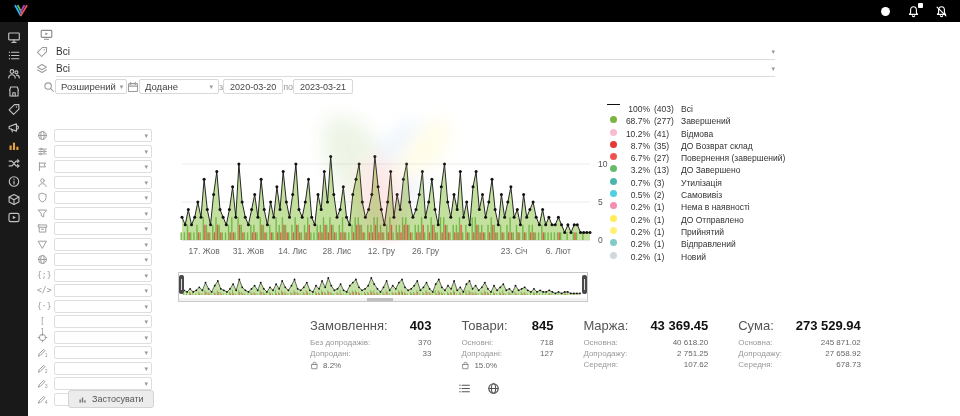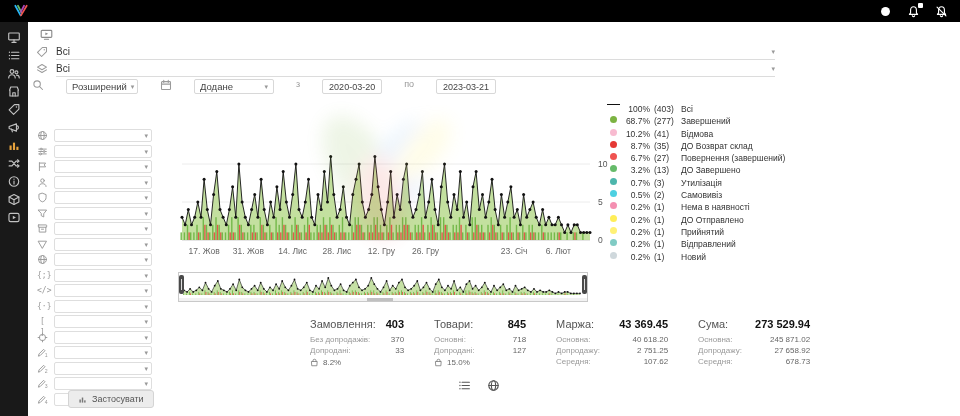--- a/index.html
+++ b/index.html
@@ -26,21 +26,21 @@
   
   .source-btn{position:absolute;top:6px;left:10px;width:17px;height:13px;color:#8a8a8a;cursor:pointer}
   .source-btn svg{width:100%;height:100%}
   .top-row{position:absolute;left:8px;right:185px;height:16px;display:flex;align-items:center;gap:8px}
   .row-a{top:22px}.row-b{top:39px}
   .f-ic{width:12px;height:12px;color:#9a9a9a;flex:none}
   .f-ic svg{width:100%;height:100%}
   .wide-select{flex:1;display:flex;align-items:center;justify-content:space-between;height:15px;
     border-bottom:1px solid #dcdcdc;font-size:10px;color:#333;cursor:pointer}
   .caret{color:#999;font-size:7px;line-height:1}
-  .row-c{position:absolute;top:57px;left:4px;display:flex;align-items:flex-start;gap:22px;font-size:9.5px;color:#555}
+  .row-c{position:absolute;top:57px;left:15px;display:flex;align-items:center;gap:0;font-size:9.5px;color:#555}
   .mini-select{display:flex;align-items:center;justify-content:space-between;gap:4px;border:1px solid #d8d8d8;
     border-radius:2px;height:15px;padding:0 5px;color:#444;cursor:pointer}
   .mini-select.w1{width:72px}.mini-select.w2{width:80px}
   .date-sep{color:#999;font-size:9px}
   .date-box{border:1px solid #d8d8d8;border-radius:2px;height:15px;width:60px;display:flex;align-items:center;
     justify-content:center;color:#444;font-size:9px;cursor:text}
 
   
   .filter-col{position:absolute;top:74px;left:0;bottom:0;width:140px}
   .f-rows{padding-top:32px}
@@ -73,21 +73,21 @@
   .mm-handle{position:absolute;top:2px;width:5px;height:19px;background:#4a4a4a;border-radius:2px;cursor:ew-resize}
   .mm-handle.left{left:0}.mm-handle.right{right:0}
   .mm-handle::after{content:"";position:absolute;left:2px;top:4px;bottom:4px;width:1px;background:#ddd}
   .mm-track{position:absolute;left:0;right:0;bottom:0;height:3px;background:#f2f2f2;cursor:pointer}
   .mm-thumb{position:absolute;left:46%;width:26px;height:3px;background:#c0c0c0}
 
   
   .summary{display:flex;gap:30px;margin-top:16px;padding-left:132px}
   .sum-group{min-width:92px}
   .sum-group:nth-child(3),.sum-group:nth-child(4){min-width:112px}
-  .sum-head{display:flex;justify-content:space-between;gap:10px;font-size:11px;margin-bottom:3px}
+  .sum-head{display:flex;justify-content:space-between;gap:22px;font-size:13px;margin-bottom:3px}
   .sum-title{color:#555}
   .sum-val{font-weight:bold;color:#111}
   .sum-row{display:flex;justify-content:space-between;font-size:8px;color:#999;height:11px;align-items:flex-end}
   .sum-row .sum-sub-val{color:#666}
   .sum-row.icon-row{justify-content:flex-start;gap:4px;margin-top:1px}
   .sum-icn{width:9px;height:9px;color:#777}
   .sum-icn svg{width:100%;height:100%}
 
   .footer-icons{display:flex;gap:16px;padding-left:280px;margin-top:12px;color:#555}
   .foot-ic{width:13px;height:13px;cursor:pointer}

